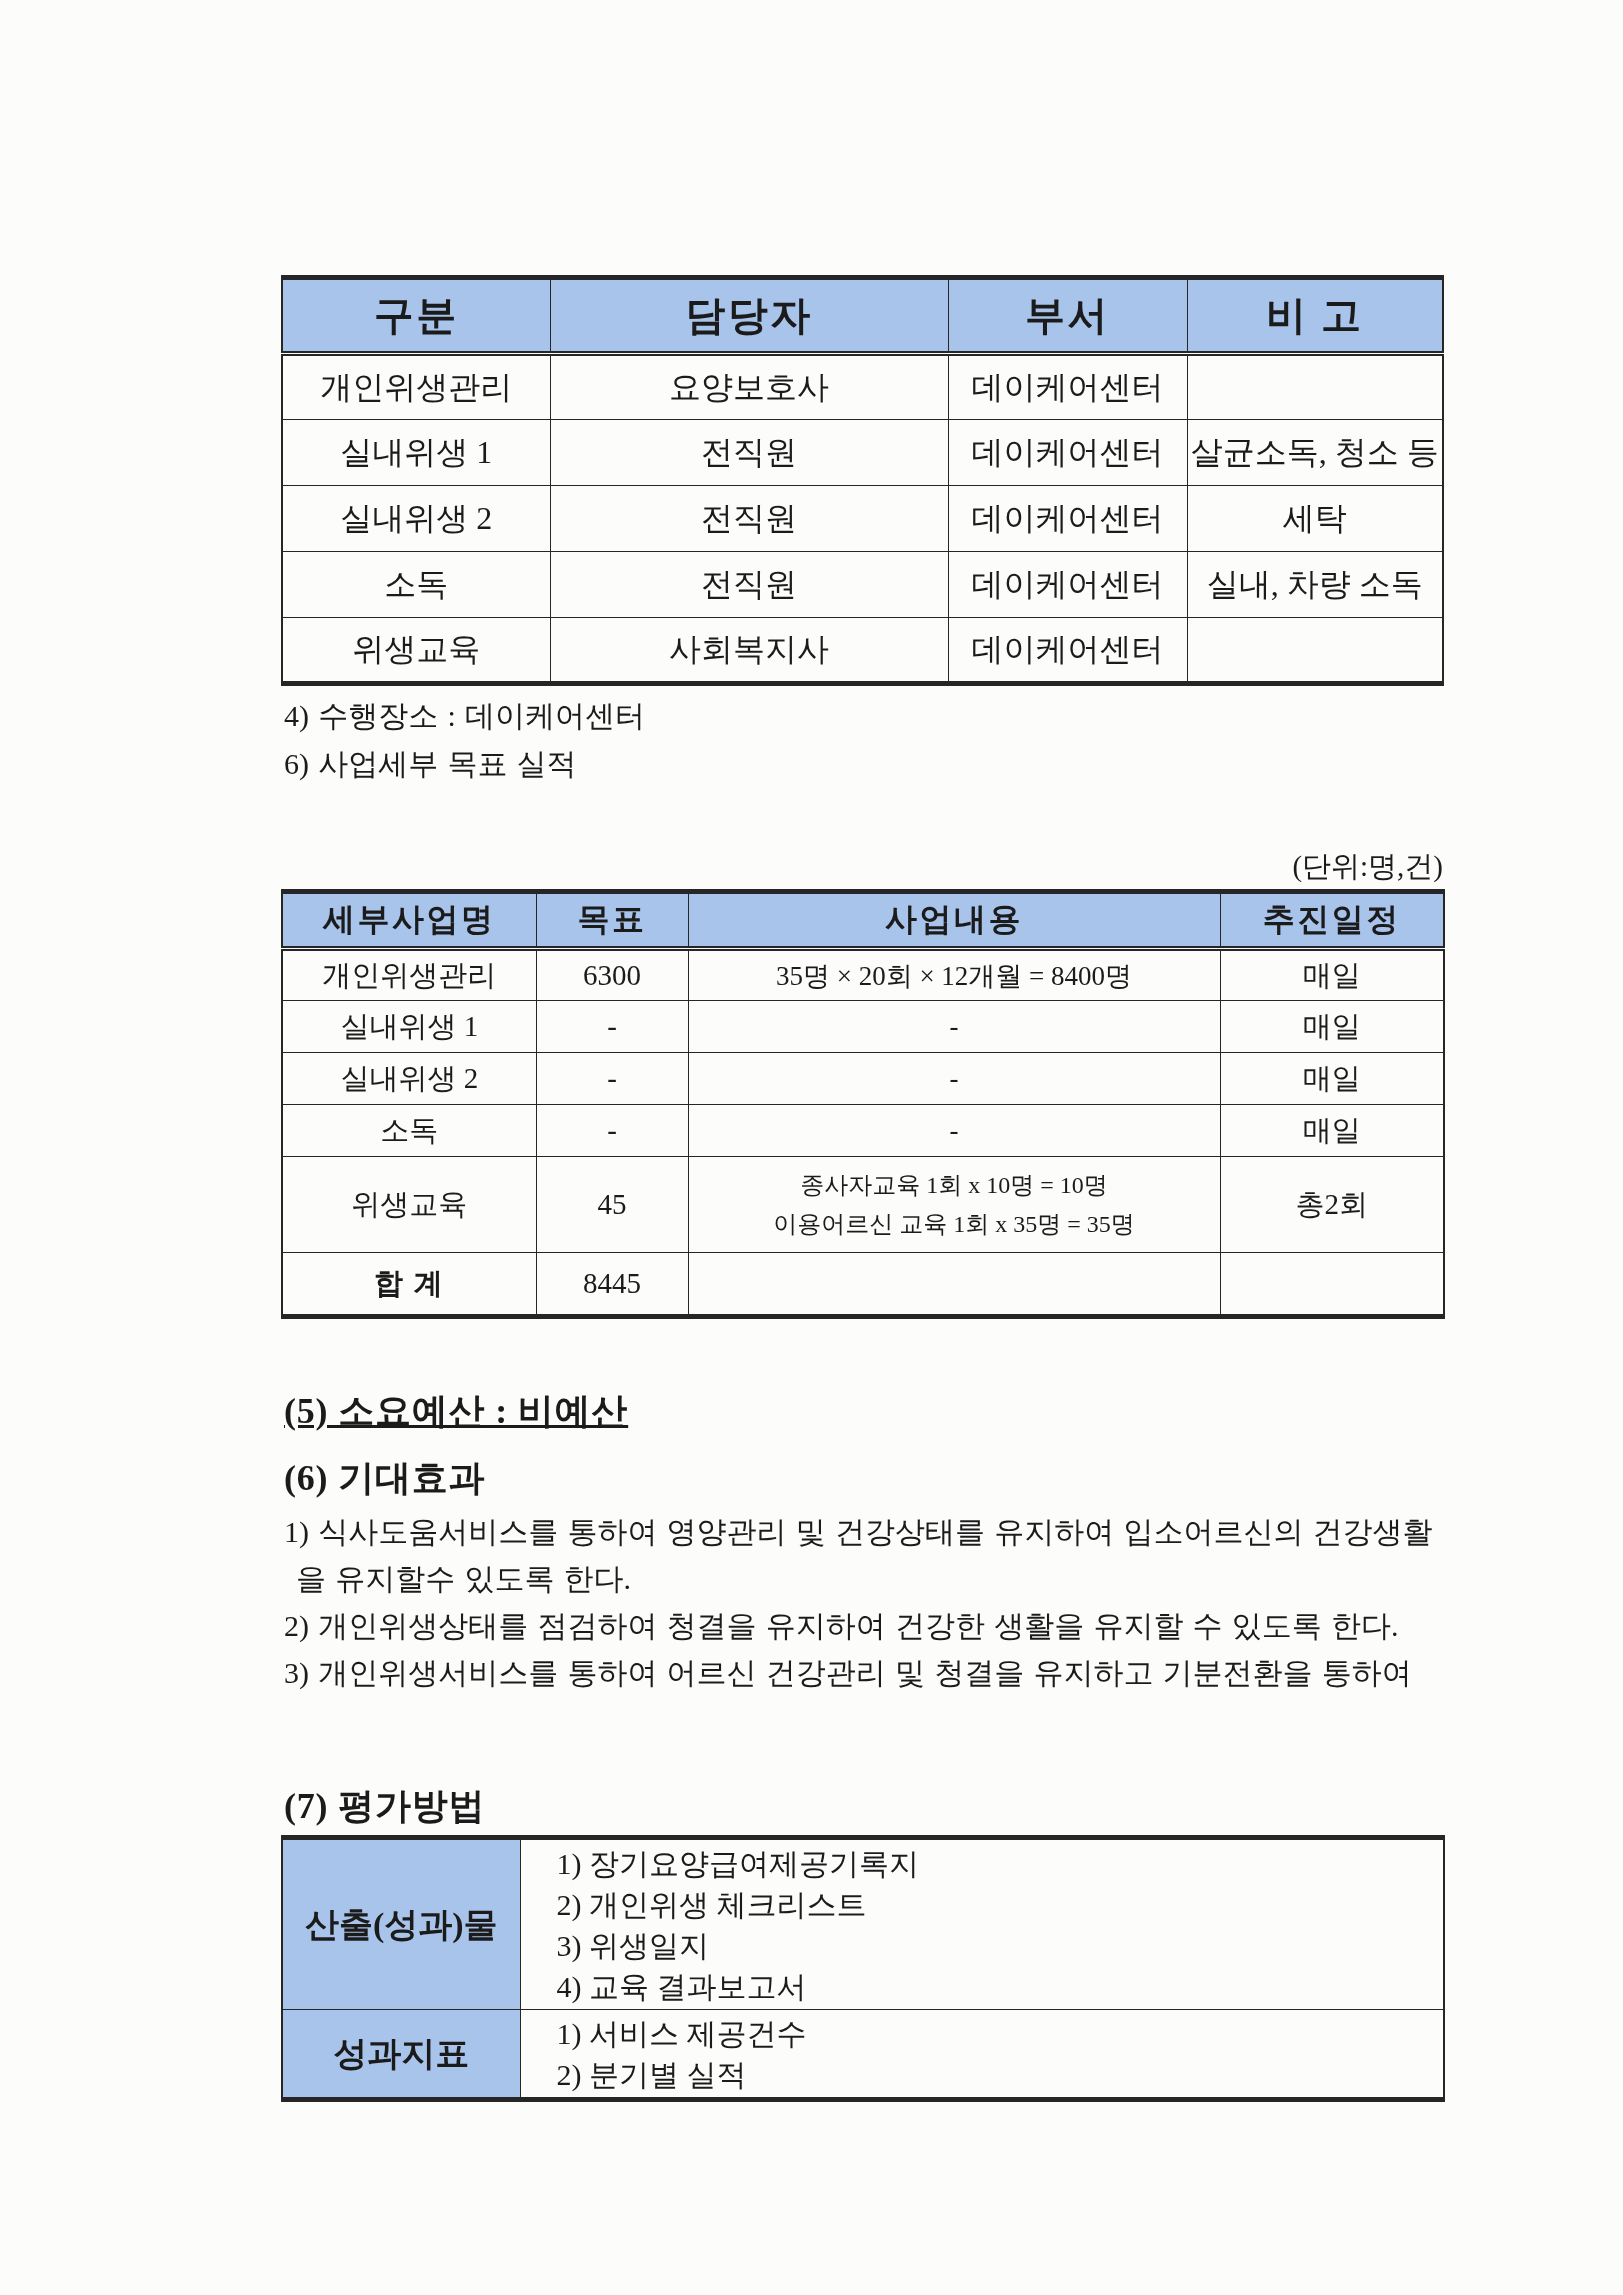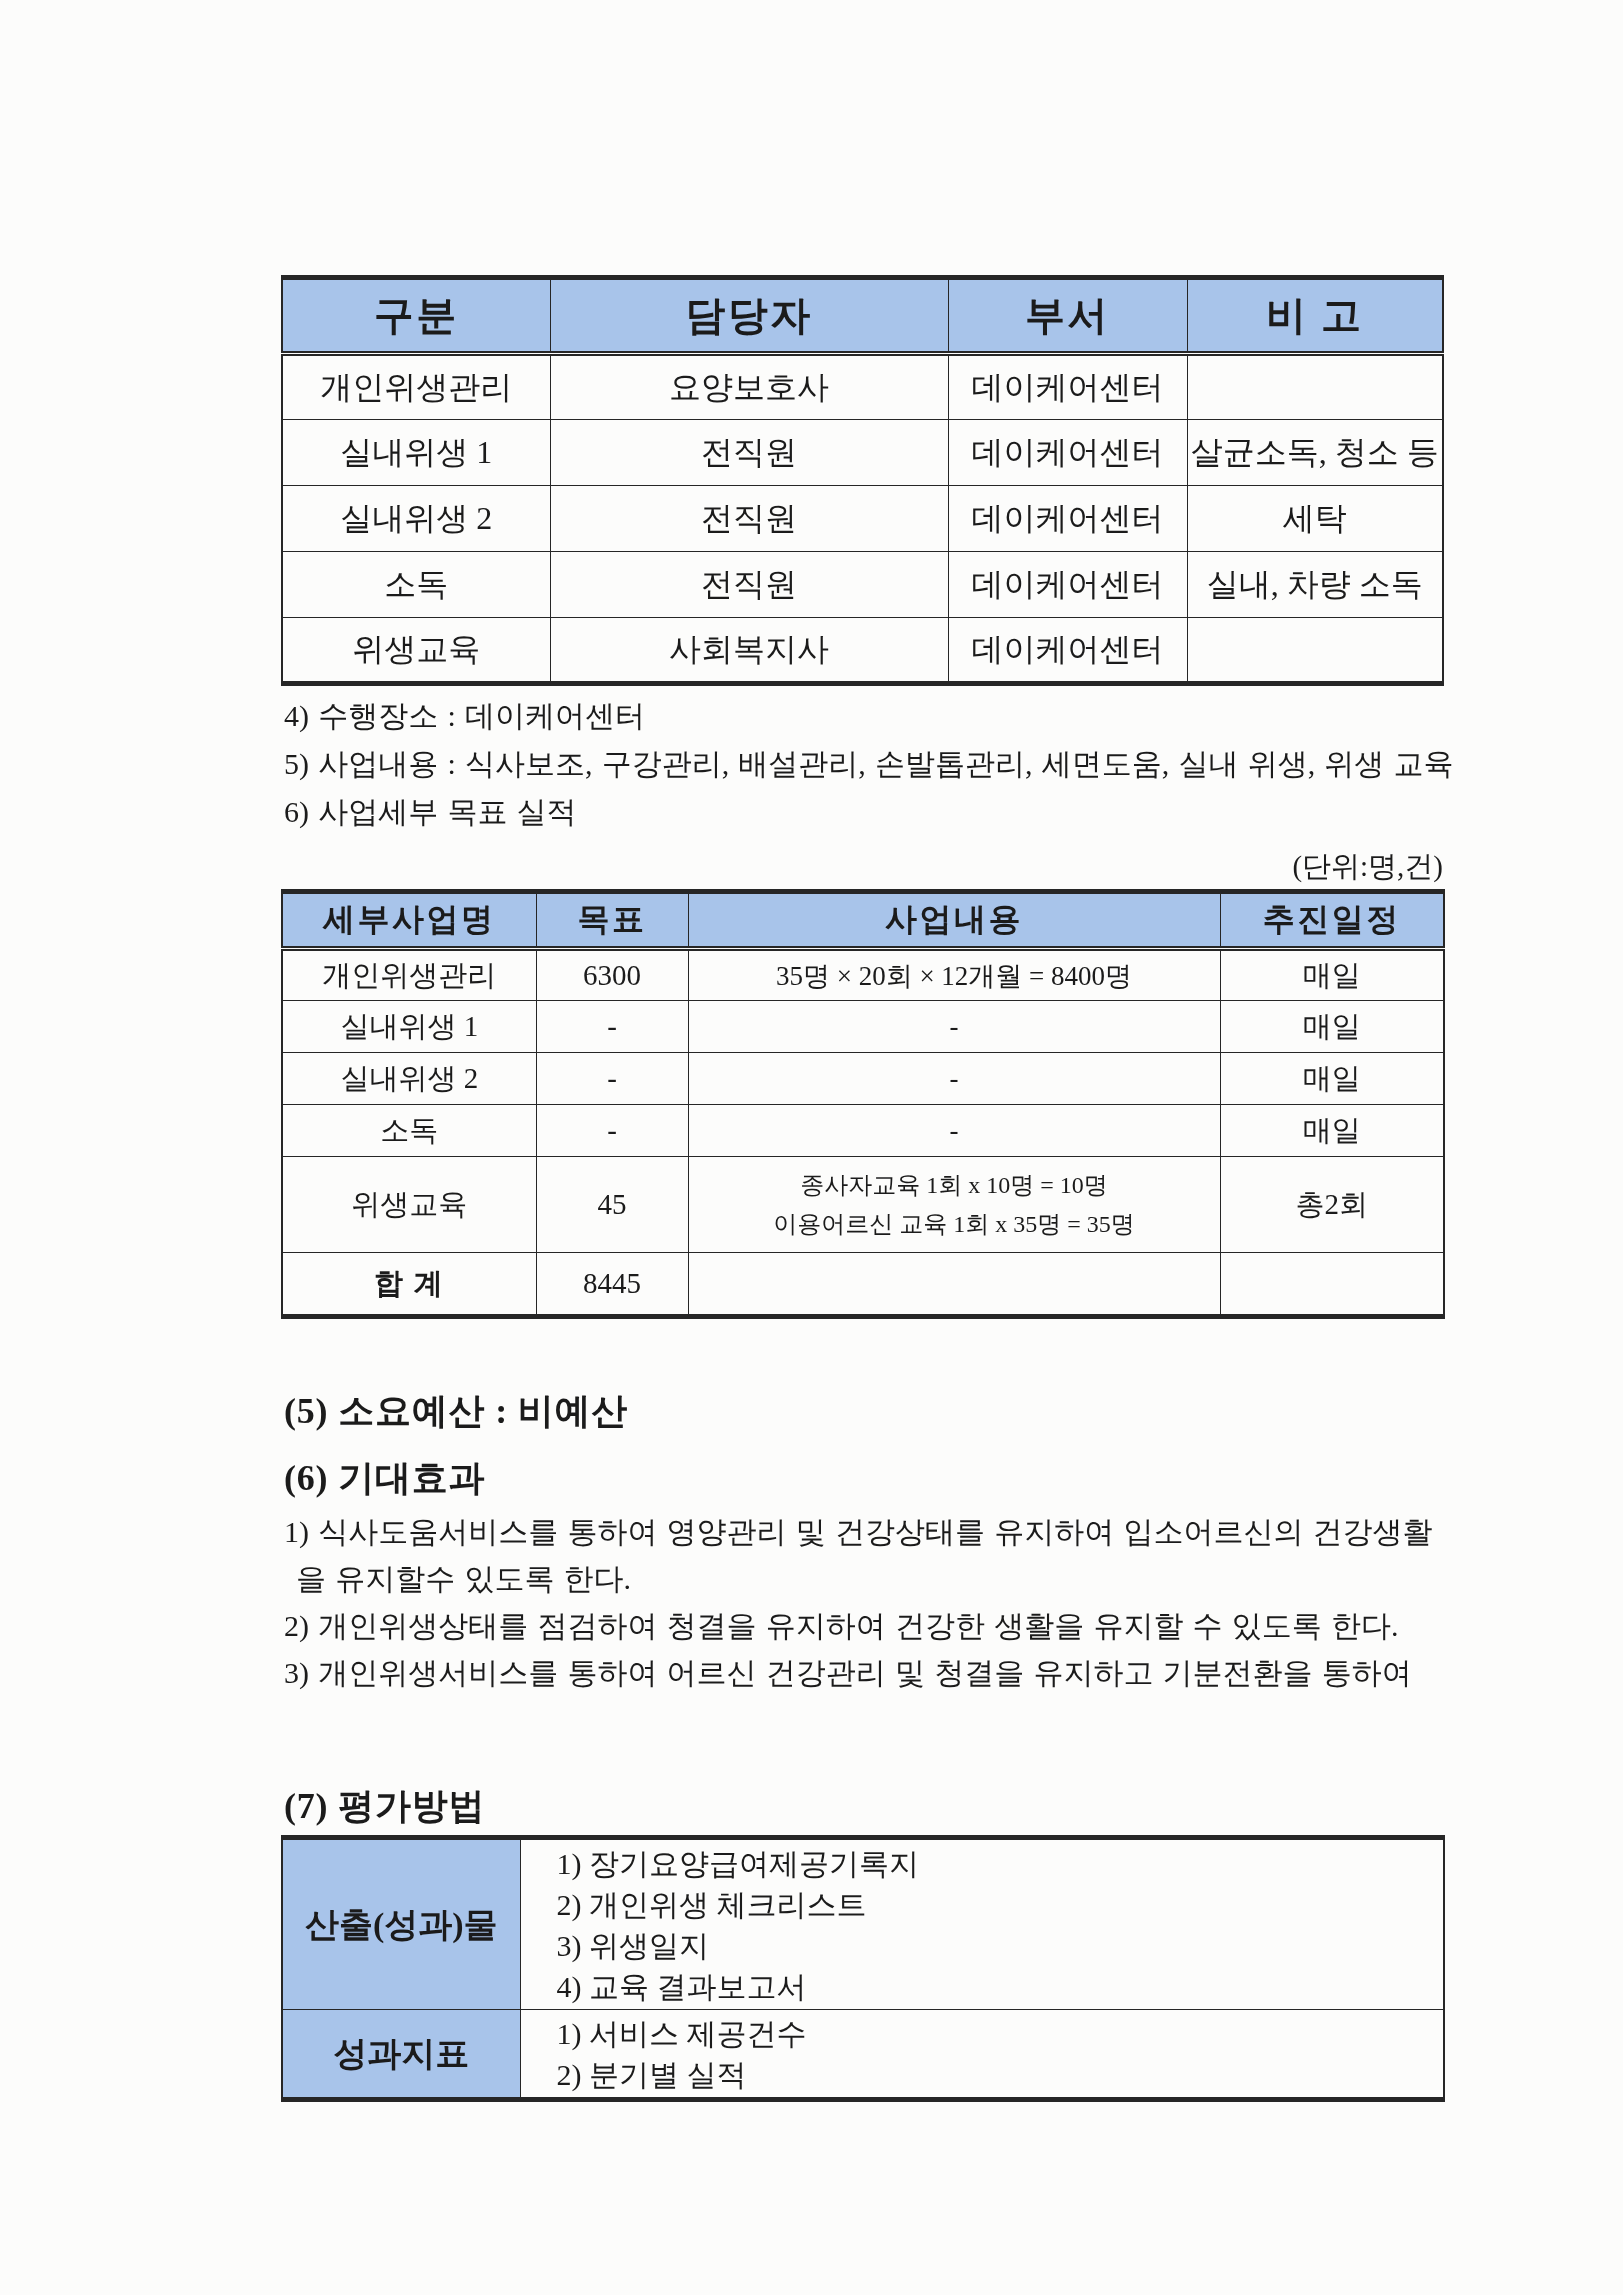--- a/index.html
+++ b/index.html
@@ -60,21 +60,21 @@
     font-size: 34px;
     font-weight: bold;
   }
   #t3 td.items-cell { text-align: left; padding-left: 36px; }
   .item-line { font-size: 30px; line-height: 41px; text-align: left; }
 
   
   .notes { left: 284px; top: 692px; width: 1201px; font-size: 30px; line-height: 48px; word-spacing: 1.7px; }
   .unit-note { left: 281px; top: 847px; width: 1162px; text-align: right; font-size: 29px; }
   .heading { font-weight: bold; font-size: 36px; letter-spacing: 0.8px; }
-  #sec5 { left: 284px; top: 1387px; }
+  #sec5 { left: 284px; top: 1387px; text-decoration: underline; }
   #sec6 { left: 284px; top: 1454px; }
   .para { left: 284px; top: 1508px; width: 1201px; font-size: 30px; line-height: 47px; word-spacing: 1.7px; }
   .para .cont { padding-left: 12px; }
   #sec7 { left: 284px; top: 1782px; }
   .page-number { left: 281px; top: 2158px; width: 1162px; text-align: center; font-size: 30px; letter-spacing: 1.7px; color: #2b2b2b; }
 </style>
 </head>
 <body>
 
 <div class="page">
@@ -123,21 +123,20 @@
         <td>위생교육</td>
         <td>사회복지사</td>
         <td>데이케어센터</td>
         <td></td>
       </tr>
     </tbody>
   </table>
 
   <div class="abs notes">
     <div>4) 수행장소 : 데이케어센터</div>
-    <div>5) 사업내용 : 식사보조, 구강관리, 배설관리, 손발톱관리, 세면도움, 실내 위생, 위생 교육</div>
     <div>6) 사업세부 목표 실적</div>
   </div>
 
   <div class="abs unit-note">(단위:명,건)</div>
 
   <table class="tbl" id="t2">
     <colgroup>
         <col style="width:254px">
         <col style="width:152px">
         <col style="width:532px">

